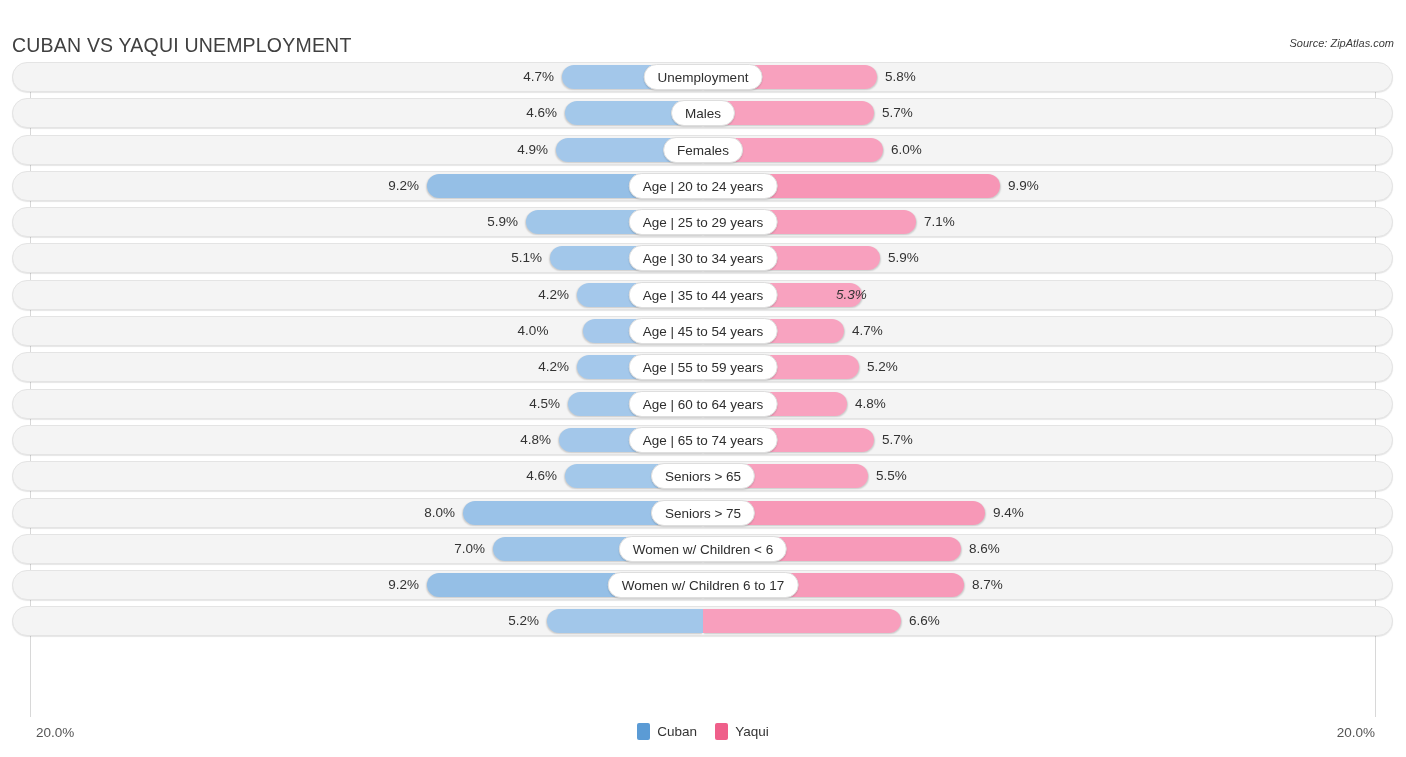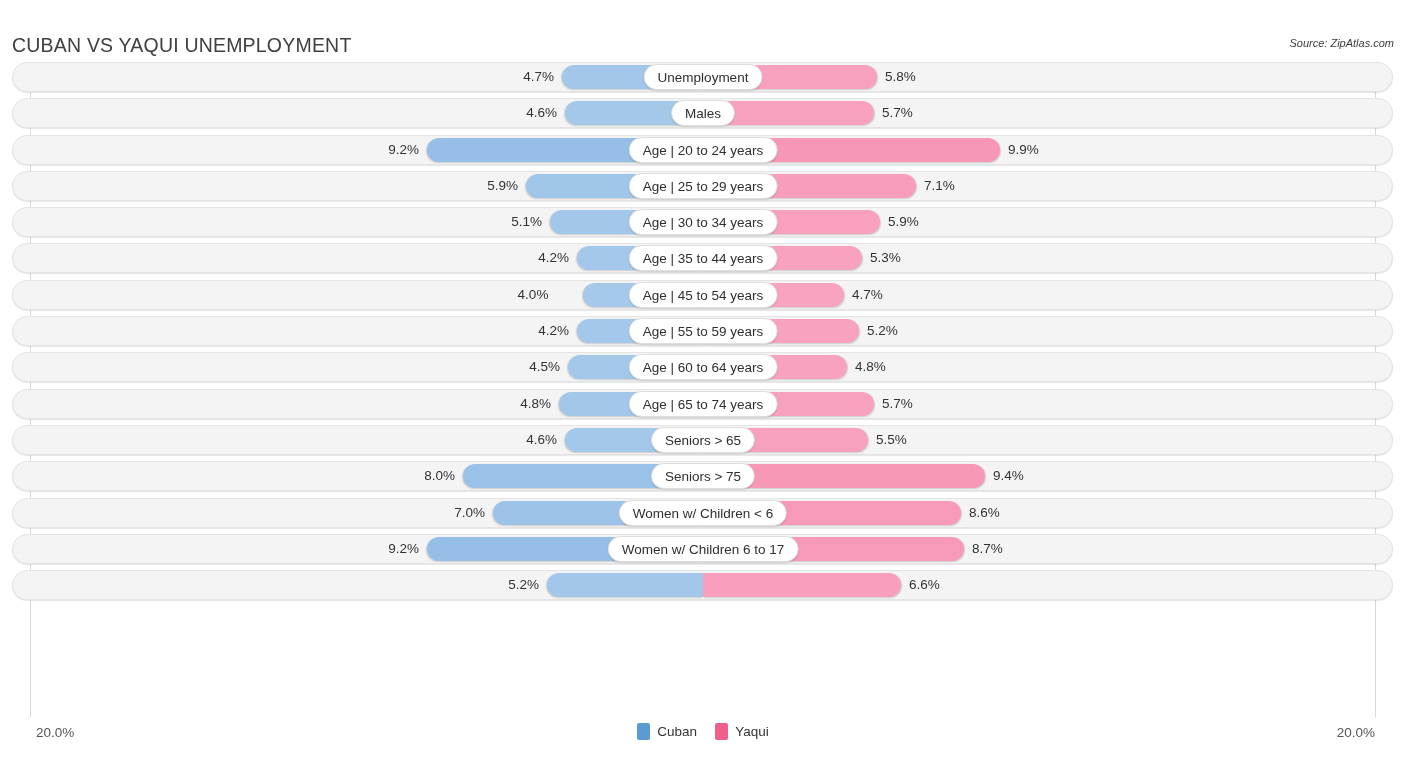--- a/index.html
+++ b/index.html
@@ -217,20 +217,28 @@
       <div class="row">
         <div class="row-track"></div>
         <div class="bar bar-left" style="left: 565px; width: 138px; background: rgb(163, 200, 234);"></div>
         <div class="bar bar-right" style="left: 703px; width: 171px; background: rgb(248, 161, 190);"></div>
         <div class="val val-left" style="left: 473px; width: 84px;">4.6%</div>
         <div class="val val-right" style="left: 882px; width: 84px;">5.7%</div>
         <div class="cat-pill">Males</div>
       </div>
       <div class="row">
         <div class="row-track"></div>
+        <div class="bar bar-left" style="left: 556px; width: 147px; background: rgb(163, 199, 234);"></div>
+        <div class="bar bar-right" style="left: 703px; width: 180px; background: rgb(248, 160, 190);"></div>
+        <div class="val val-left" style="left: 464px; width: 84px;">4.9%</div>
+        <div class="val val-right" style="left: 891px; width: 84px;">6.0%</div>
+        <div class="cat-pill">Females</div>
+      </div>
+      <div class="row">
+        <div class="row-track"></div>
         <div class="bar bar-left" style="left: 427px; width: 276px; background: rgb(149, 191, 230);"></div>
         <div class="bar bar-right" style="left: 703px; width: 297px; background: rgb(247, 150, 182);"></div>
         <div class="val val-left" style="left: 335px; width: 84px;">9.2%</div>
         <div class="val val-right" style="left: 1008px; width: 84px;">9.9%</div>
         <div class="cat-pill">Age | 20 to 24 years</div>
       </div>
       <div class="row">
         <div class="row-track"></div>
         <div class="bar bar-left" style="left: 526px; width: 177px; background: rgb(160, 198, 233);"></div>
         <div class="bar bar-right" style="left: 703px; width: 213px; background: rgb(248, 158, 188);"></div>
@@ -244,21 +252,21 @@
         <div class="bar bar-right" style="left: 703px; width: 177px; background: rgb(248, 160, 190);"></div>
         <div class="val val-left" style="left: 458px; width: 84px;">5.1%</div>
         <div class="val val-right" style="left: 888px; width: 84px;">5.9%</div>
         <div class="cat-pill">Age | 30 to 34 years</div>
       </div>
       <div class="row">
         <div class="row-track"></div>
         <div class="bar bar-left" style="left: 577px; width: 126px; background: rgb(164, 200, 235);"></div>
         <div class="bar bar-right" style="left: 703px; width: 159px; background: rgb(248, 162, 191);"></div>
         <div class="val val-left" style="left: 485px; width: 84px;">4.2%</div>
-        <div class="val val-right" style="left: 870px; width: 84px;">5.3%</div>
+        <div class="val val-right" style="left: 836px; width: 84px; font-style: italic;">5.3%</div>
         <div class="cat-pill">Age | 35 to 44 years</div>
       </div>
       <div class="row">
         <div class="row-track"></div>
         <div class="bar bar-left" style="left: 583px; width: 120px; background: rgb(165, 200, 235);"></div>
         <div class="bar bar-right" style="left: 703px; width: 141px; background: rgb(248, 163, 192);"></div>
         <div class="val val-left" style="left: 491px; width: 84px; text-align: center;">4.0%</div>
         <div class="val val-right" style="left: 852px; width: 84px;">4.7%</div>
         <div class="cat-pill">Age | 45 to 54 years</div>
       </div>

